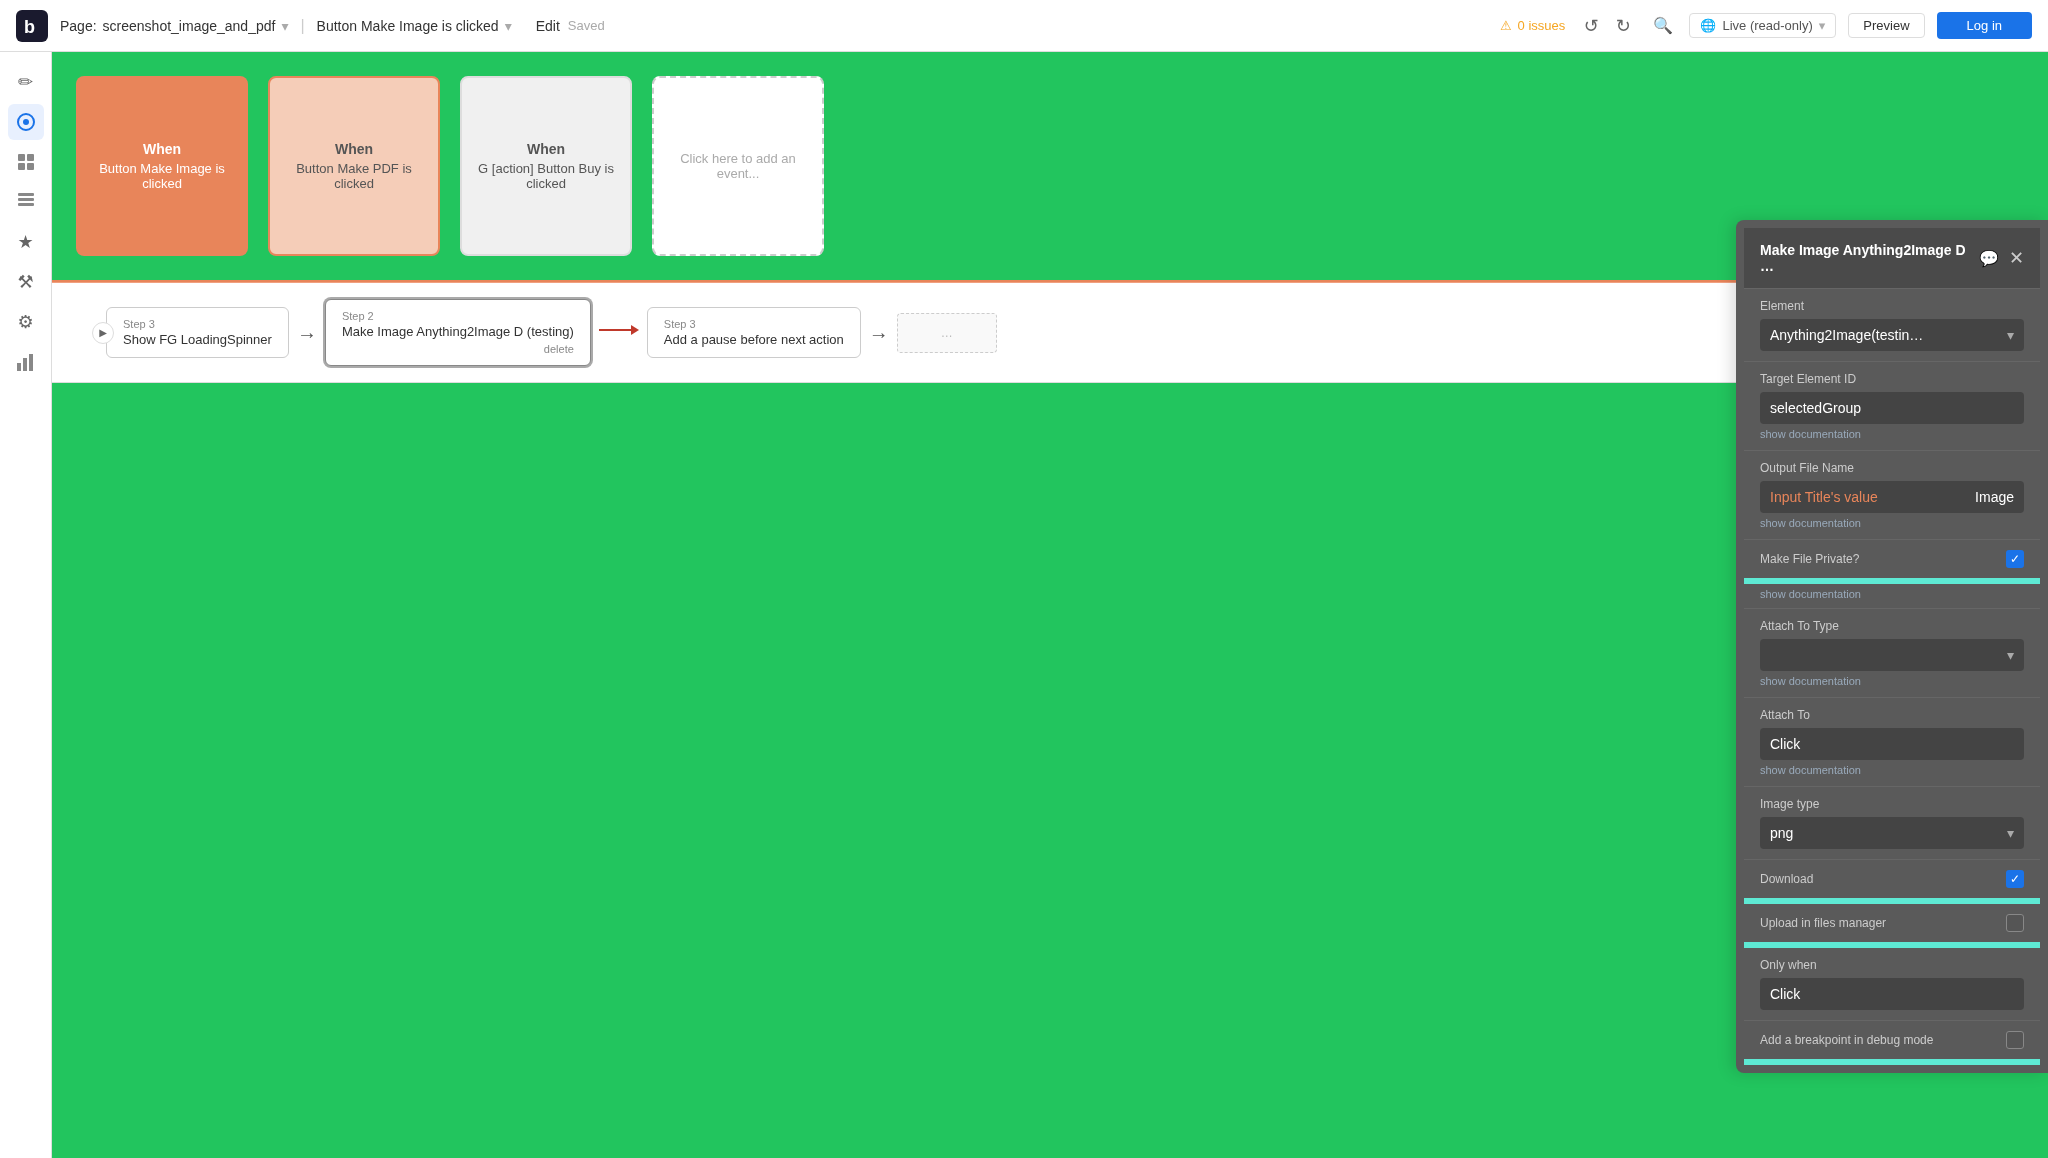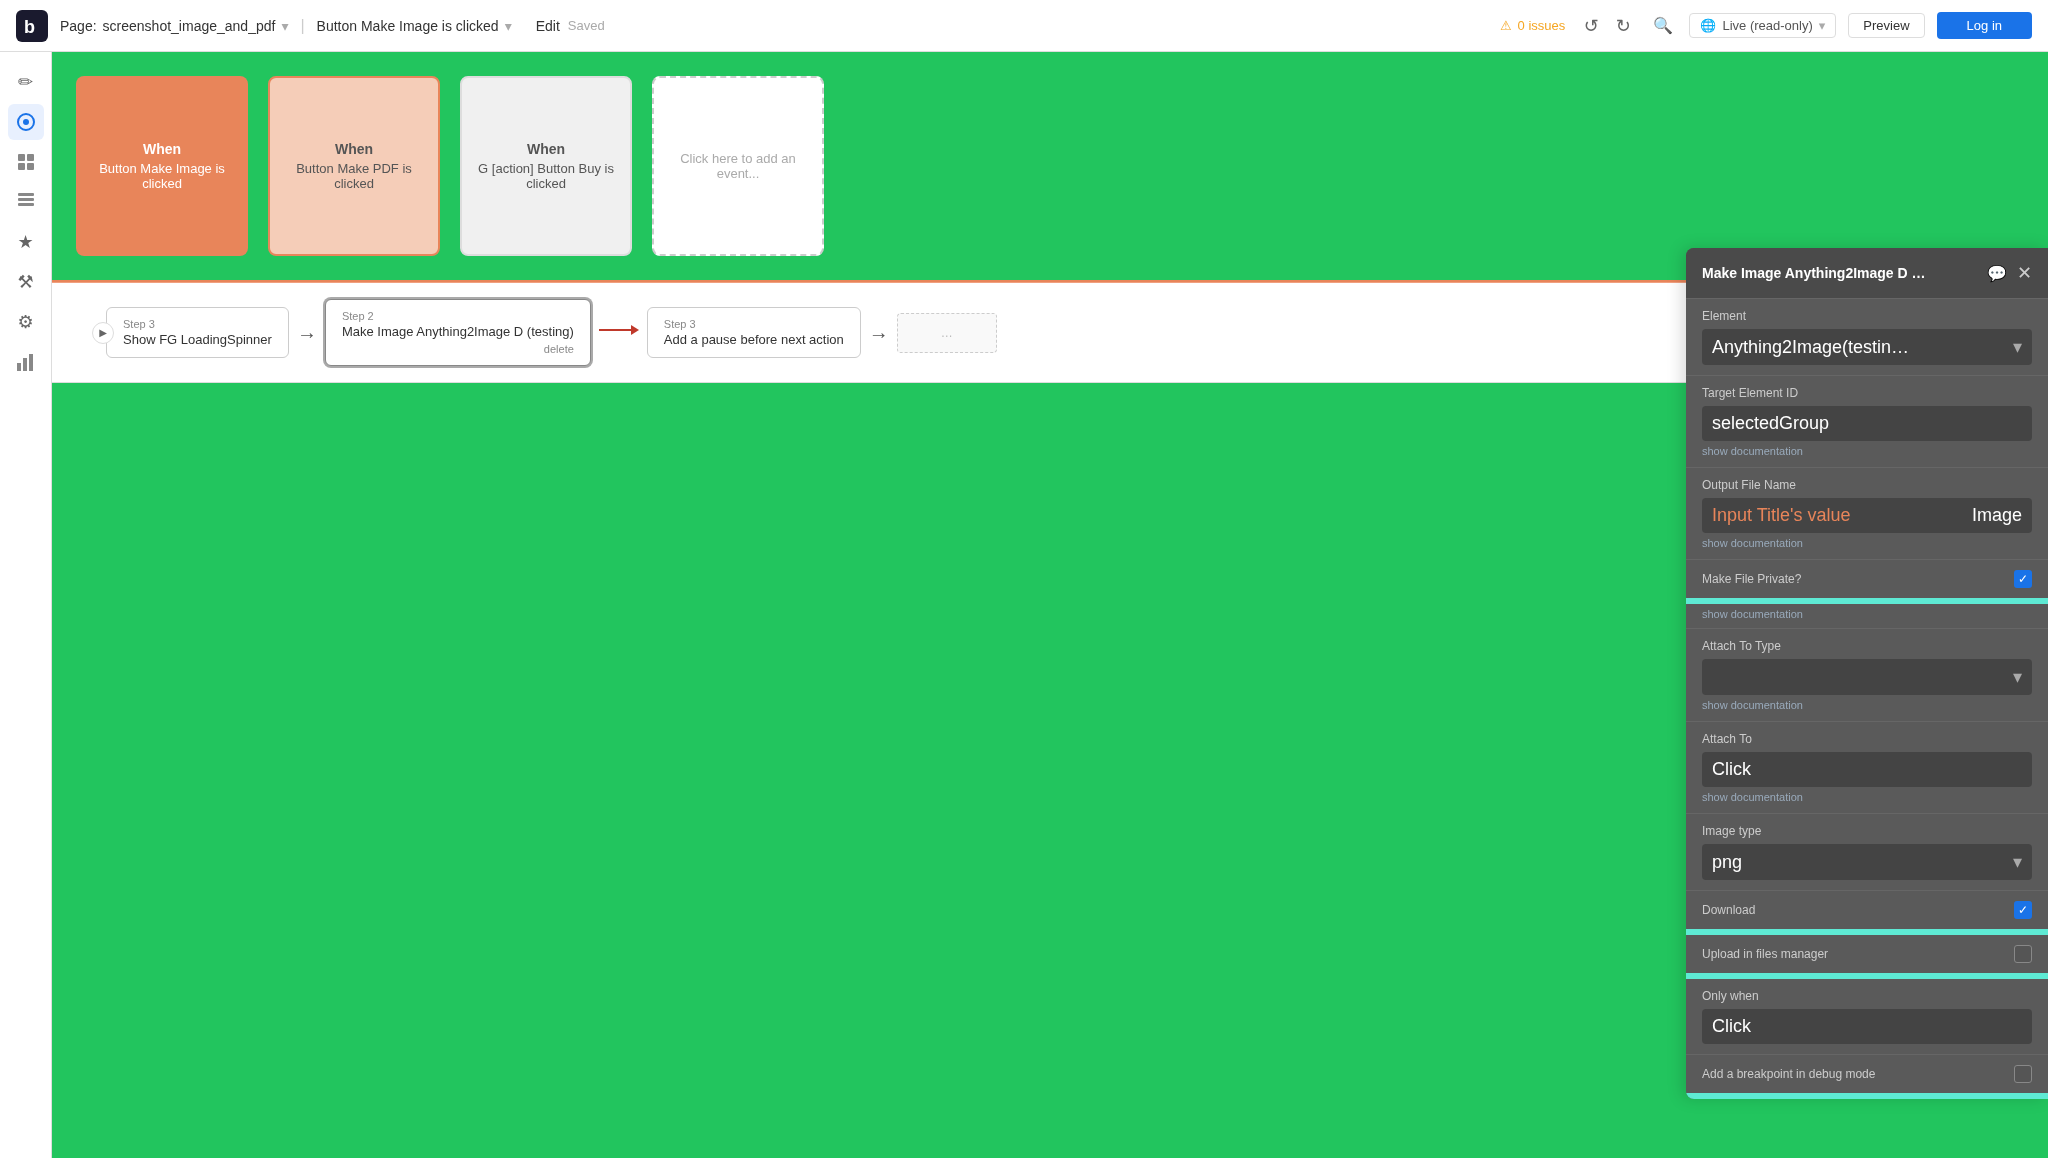--- a/index.html
+++ b/index.html
@@ -81,45 +81,45 @@
     }
     .step-box.active { border-color: #888; box-shadow: 0 0 0 2px #aaa; }
     .step-num { font-size: 11px; color: #888; margin-bottom: 2px; }
     .step-name { font-size: 13px; color: #333; font-weight: 500; }
     .step-delete { font-size: 11px; color: #888; margin-top: 4px; cursor: pointer; text-align: right; }
     .step-arrow { font-size: 20px; color: #555; margin: 0 8px; }
     .step-arrow-red { font-size: 20px; color: #c0392b; margin: 0 8px; position: relative; }
 
     
     .right-panel {
-      position: absolute; right: 0; top: 196px;
-      width: 362px; background: #5a5a5a; color: #fff;
+      position: absolute; right: 0; top: 168px;
+      width: 312px; background: #5a5a5a; color: #fff;
       border-radius: 8px 0 0 8px;
-      padding: 0; overflow: hidden;
+      padding: 8px; overflow: hidden;
       box-shadow: -4px 0 16px rgba(0,0,0,0.15);
       z-index: 20;
     }
     .panel-header {
       display: flex; align-items: center; justify-content: space-between;
       padding: 14px 16px; background: #4a4a4a; border-bottom: 1px solid #666;
     }
     .panel-title { font-size: 14px; font-weight: 600; color: #fff; }
     .panel-header-icons { display: flex; gap: 10px; align-items: center; }
     .panel-close { cursor: pointer; font-size: 18px; color: #ccc; }
     .panel-comment { cursor: pointer; font-size: 16px; color: #ccc; }
 
     .panel-body { padding: 0; }
     .panel-row {
       padding: 10px 16px;
       border-bottom: 1px solid #666;
     }
     .panel-row-label { font-size: 12px; color: #ccc; margin-bottom: 6px; }
     .panel-row-value {
       background: #444; border-radius: 4px; padding: 7px 10px;
-      font-size: 18px; color: #fff; display: flex; align-items: center; justify-content: space-between;
+      font-size: 14px; color: #fff; display: flex; align-items: center; justify-content: space-between;
       cursor: pointer; min-height: 32px;
     }
     .panel-row-value.with-chevron::after { content: '▾'; color: #aaa; }
     .panel-row-inline {
       display: flex; align-items: center; gap: 12px; padding: 10px 16px;
       border-bottom: 6px solid #5eead4;
     }
     .panel-row-inline-label { font-size: 12px; color: #ccc; flex: 1; }
     .check-box {
       width: 18px; height: 18px; background: #1a73e8; border-radius: 3px;

